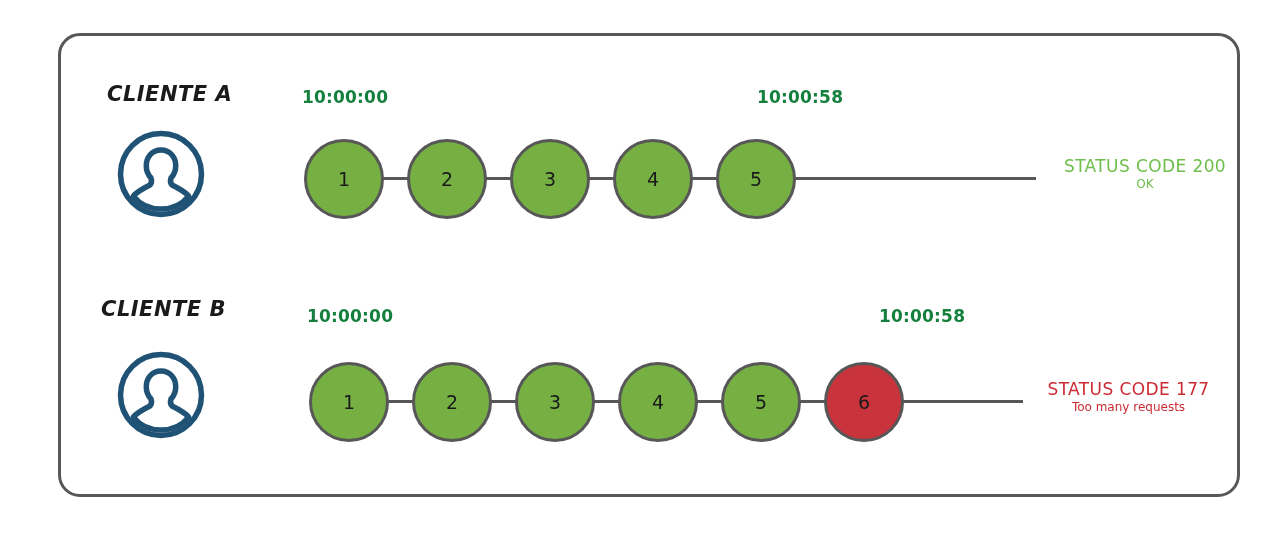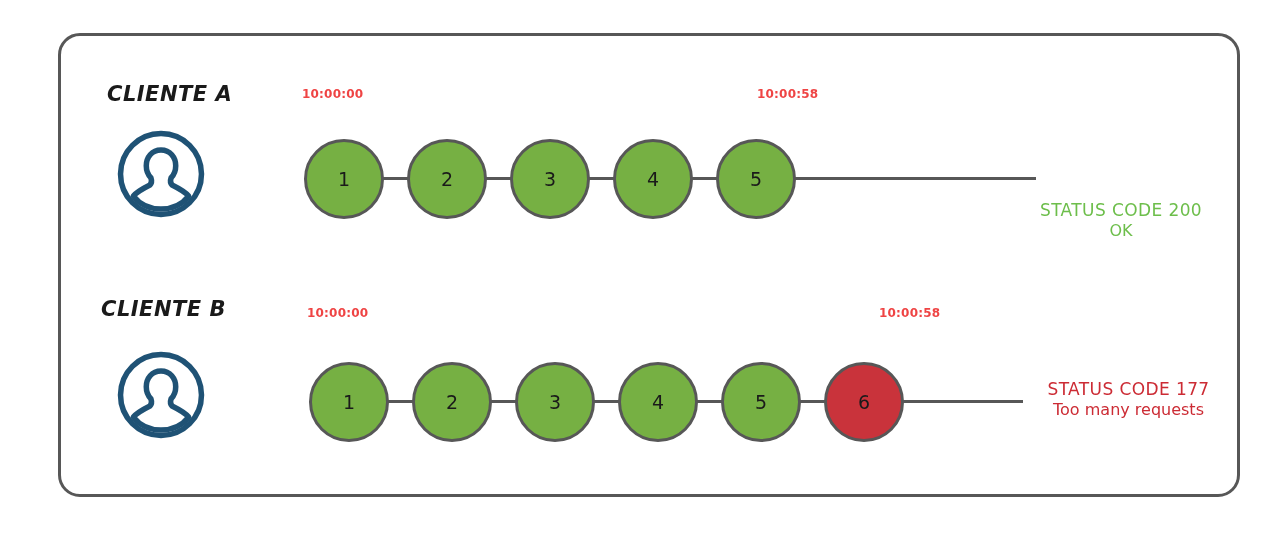--- a/index.html
+++ b/index.html
@@ -49,22 +49,22 @@
   .avatar-icon {
     position: absolute;
     width: 92px;
     height: 92px;
   }
 
   .time-label {
     position: absolute;
     font-family: "DejaVu Sans", sans-serif;
     font-weight: 700;
-    font-size: 12px;
-    color: #ef4444;
+    font-size: 17px;
+    color: #15803d;
     white-space: nowrap;
     letter-spacing: 0.2px;
   }
 
   .chain {
     position: absolute;
   }
 
   .node {
     position: absolute;
@@ -98,21 +98,21 @@
     font-family: "DejaVu Sans", sans-serif;
     line-height: 1.25;
   }
   .status-text .line1 {
     display: block;
     font-size: 17px;
     letter-spacing: 0.4px;
   }
   .status-text .line2 {
     display: block;
-    font-size: 16px;
+    font-size: 12px;
   }
   .status-ok    { color: #6DBE4B; }
   .status-error { color: #CC2B34; }
   .status-ok .line1, .status-error .line1 { font-weight: 400; }
 </style>
 </head>
 <body>
 
 <div id="diagram-frame">
 
@@ -144,21 +144,21 @@
     <div class="chain">
       <div class="connector" style="left:283px; top:141px; width:692px;"></div>
 
       <div class="node ok" style="left:243px; top:103px;">1</div>
       <div class="node ok" style="left:346px; top:103px;">2</div>
       <div class="node ok" style="left:449px; top:103px;">3</div>
       <div class="node ok" style="left:552px; top:103px;">4</div>
       <div class="node ok" style="left:655px; top:103px;">5</div>
     </div>
 
-    <div class="status-text status-ok" style="left:960px; top:120px; width:200px;margin-top:44px;">
+    <div class="status-text status-ok" style="left:984px; top:120px; width:200px;">
       <span class="line1">STATUS CODE 200</span>
       <span class="line2">OK</span>
     </div>
   </div>
 
   <div class="row">
 
     <div class="client-label" style="left:40px; top:261px;">CLIENTE B</div>
 
     <div class="avatar-icon" style="left:54px; top:313px;">

